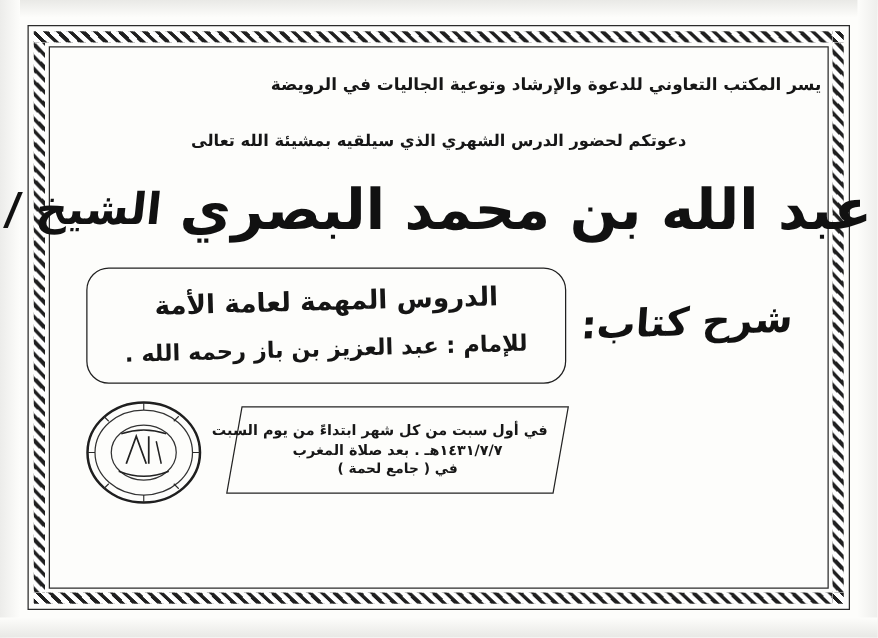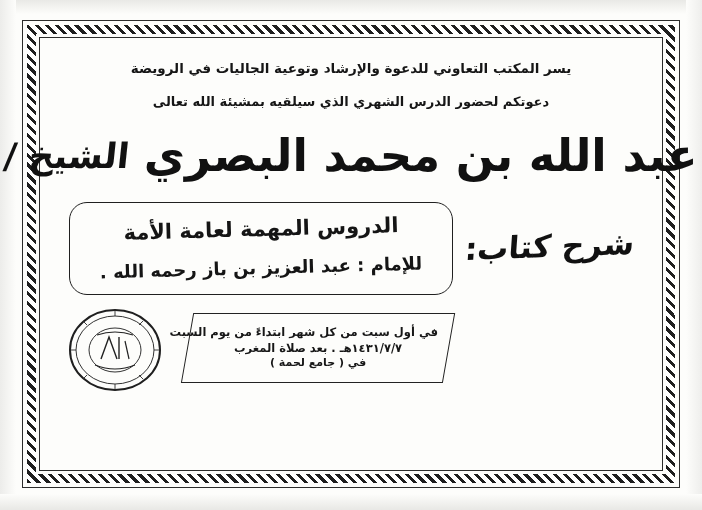--- a/index.html
+++ b/index.html
@@ -79,26 +79,27 @@
   .header-lines {
     text-align: center;
     padding-top: 16px;
   }
   .hdr-line-1 {
     font-size: 13.5px;
     font-weight: bold;
     letter-spacing: 0px;
     color: #161616;
     line-height: 1.4;
+    text-align: right;
   }
   .hdr-line-2 {
     font-size: 13px;
     font-weight: bold;
     color: #161616;
-    margin-top: 15px;
+    margin-top: 27px;
     line-height: 1.4;
   }
 
   
   .name-row {
     margin-top: 18px;
     display: flex;
     flex-direction: row;
     align-items: center;
     justify-content: center;

